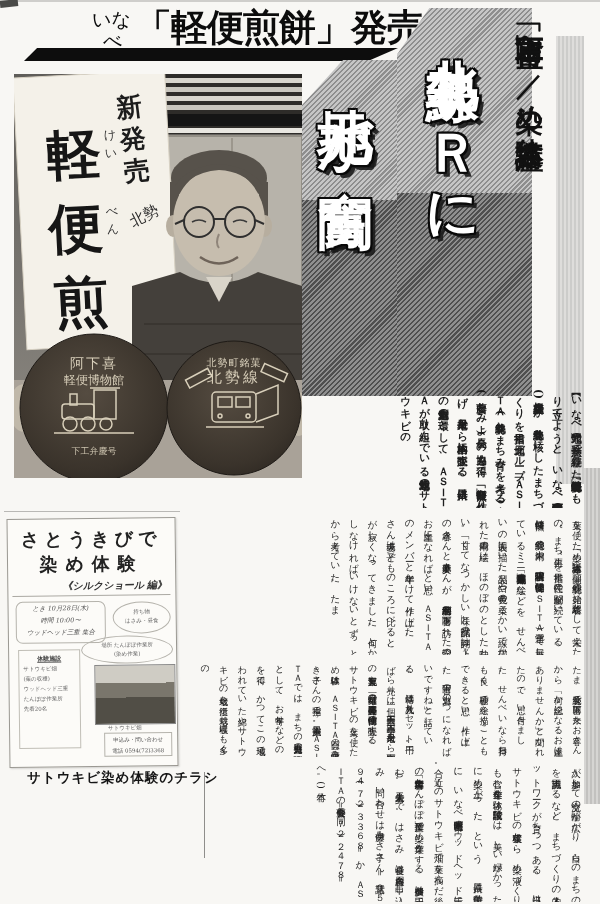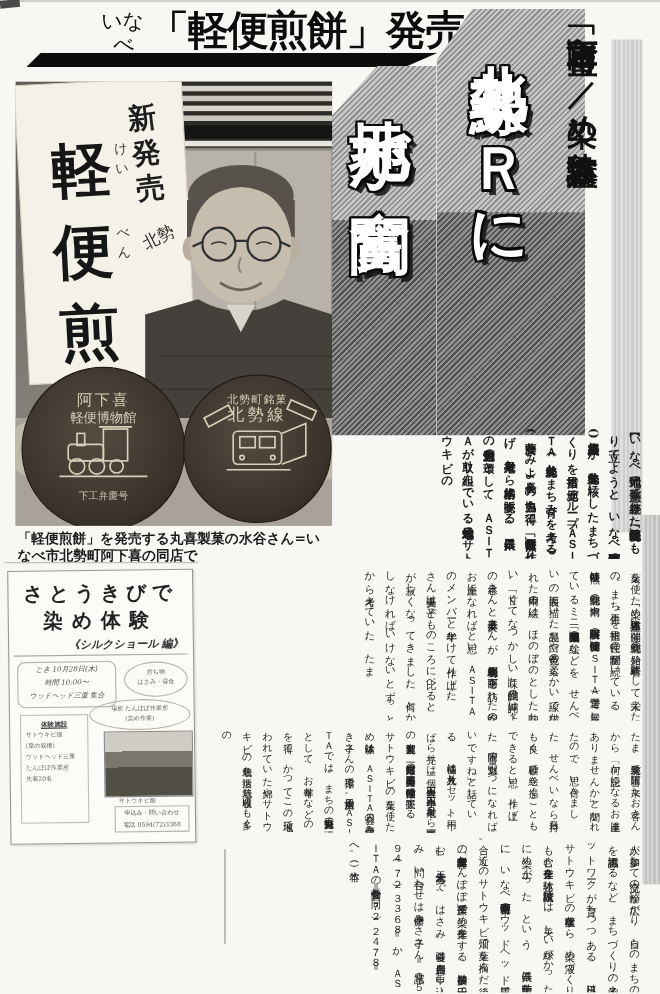--- a/index.html
+++ b/index.html
@@ -226,21 +226,20 @@
         <rect x="222" y="323" width="14" height="10"></rect>
         <circle cx="206" cy="342" r="2"></circle>
           <circle cx="234" cy="342" r="2"></circle>
         <path d="M242,320 L264,311 L264,340 L242,348"></path>
         <line x1="192" y1="353" x2="250" y2="353"></line>
         <rect x="172" y="300" width="25" height="9" transform="rotate(-28 184 304)"></rect>
         <rect x="248" y="294" width="25" height="9" transform="rotate(24 260 298)"></rect>
       </g>
     </g>
   </svg>
-  <div class="abs photo-caption">「軽便煎餅」を発売する丸喜製菓の水谷さん=いなべ市北勢町阿下喜の同店で</div>
 
   <div class="abs flyer-rule"></div>
   <div class="abs flyer">
     <div class="f-title1">さとうきびで</div>
     <div class="f-title2">染め体験</div>
     <div class="f-sub">《シルクショール 編》</div>
     <div class="f-div"></div>
     <div class="f-info">
       <div>とき 10月28日(木)</div>
       <div>時間 10:00〜</div>
@@ -262,20 +261,21 @@
       <span class="f-line">たんぽぽ作業所</span>
       <span class="f-line">先着20名</span>
     </div>
     <div class="f-photo"></div>
     <div class="f-pcap">サトウキビ畑</div>
     <div class="f-contact">
       <div>申込み・問い合わせ</div>
       <div>電話 0594(72)3368</div>
     </div>
   </div>
+  <div class="abs flyer-caption">サトウキビ染め体験のチラシ</div>
 
   <div class="abs vtext body-block lead">【いなべ】地元の熱意で存続した軽便鉄道「北勢線」をもり立てようと、いなべ市北勢町阿下喜の「丸喜製菓」(水谷好美店主)が、北勢線を核にしたまちづくりを目指す地元グループ「ＡＳＩＴＡ(北勢線とまち育みを考える会)」(安藤たみよ会長)の協力を得て、「軽便煎餅」を作り上げ、来月七日から本格的に販売する。二十八日は、阿下喜の魅力創造の一環として、ＡＳＩＴＡが取り組んでいる地元栽培のサトウキビの</div>
   <div class="abs vtext body-block row2">葉を使った「染め体験」講座も開催。北勢線の始発、終着駅として栄えた阿下喜の“まち再生”を目指す住民の奮闘が続いている。　軽便煎餅は、北勢線の車内や、阿下喜駅併設の「軽便博物館」(ＡＳＩＴＡ運営)で展示しているミニ蒸気機関車「下工弁慶号」の絵などを、せんべいの表面に描いた製品。白や黄色の柔らかい線で描かれた車両の絵は、ほのぼのとした味わい。「甘くてなつかしい味」と試作品の評判は上々。店主の水谷さんと妻麻美子さんが、北勢線利用者が阿下喜を訪れた記念のお土産になればと思い、ＡＳＩＴＡのメンバーと半年かけて作り上げた。　水谷さん夫妻は「子どものころに比べると、駅前が寂しくなってきました。何とかしなければいけないとずっと前から考えていた。たま</div>
   <div class="abs vtext body-block row3">たま、北勢線で阿下喜に来たお客さんから、「何か記念になるお土産はありませんか」と聞かれたので、思い付きました。せんべいなら日持ちも良く、砂糖で絵を描くこともできると思い、作り上げた。阿下喜の魅力の一つになれば良いですね」と話している。　価格は九枚入りセット千円。ばら売りは一個、大二百五十円、小百二十五円。来月七日から阿下喜駅前の丸喜製菓や、毎月第一日曜の下工弁慶号公開日に軽便博物館で販売する。　サトウキビの葉を使った染め体験は、ＡＳＩＴＡ会員の伊藤みき子さんの指導で、二十八日実施。ＡＳＩＴＡでは、まちの魅力再発見の一環として、お年寄りなどの協力を得て、かつてこの地域で行われていた綿やサトウキビの栽培を復活。栽培、収穫にも多くの</div>
   <div class="abs vtext body-block row4">人が参加して交流の輪が広がり、自らのまちの魅力を再認識するなど、まちづくりの人的ネットワークが育ちつつある。　当日はサトウキビの葉収穫から、染め液づくりも含む全作業を体験。試験段階では、美しい緑がかった黄色に染め上がった、という。　二十八日は午前十時に、いなべ市北勢町阿下喜のウッドヘッド三重に集合。近くのサトウキビ畑で葉を摘んだ後、同町の障害者作業所「たんぽぽ作業所」で染め作業をする。参加費は千円(材料費含む)。先着二十人まで。はさみ、昼食は各自用意。申し込み、問い合わせは伊藤みさ子さん＝電話０５９４(７２)３３６８＝か、ＡＳＩＴＡの安藤会長＝同(７２)２４７８＝へ。(竹本)</div>
   <div class="abs end-rule"></div>
 
 
 </div>
 

